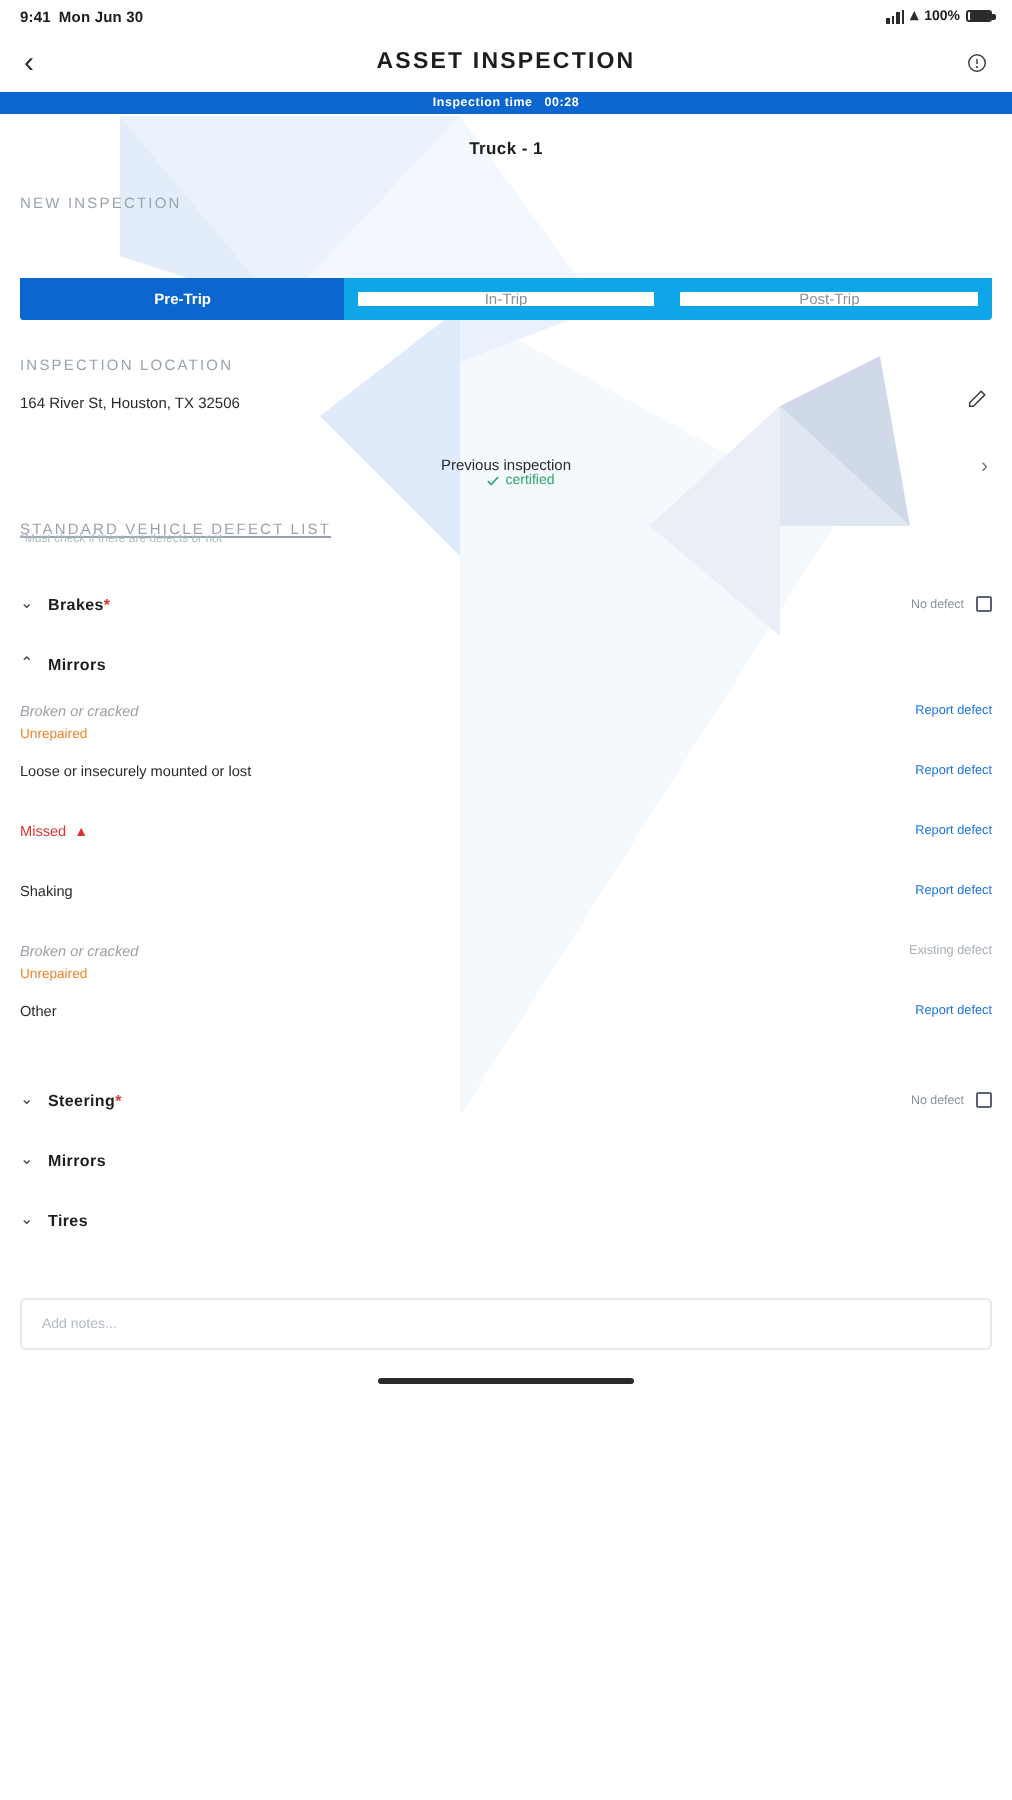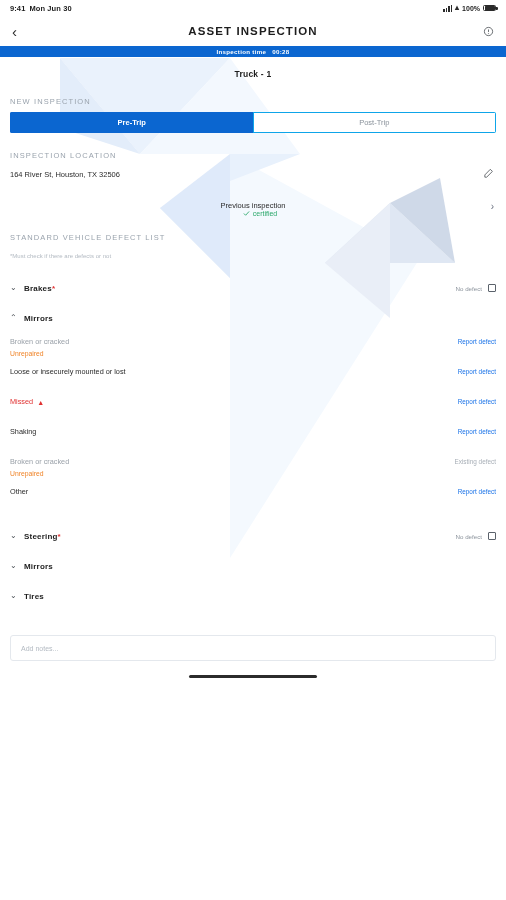--- a/index.html
+++ b/index.html
@@ -73,22 +73,22 @@
 
   .section-label {
     font-size:7.5px; letter-spacing:1.1px; color:#9aa3ad;
     margin-top:18px; margin-bottom:6px; text-transform:uppercase;
   }
 
   
   .tabs { display:flex; border-radius:2px; overflow:hidden; }
   .tab {
     flex:1 1 0; height:21px; display:flex; align-items:center; justify-content:center;
-    font-size:7.5px; border:1px solid #0ea5e9; background:#fff; color:#8a929b;
-    cursor:pointer; margin-left:-1px;
+    font-size:7.5px; border:7px solid #0ea5e9; background:#fff; color:#8a929b;
+    cursor:pointer; margin-left:-1px;margin-top:27px;
   }
   .tab:first-child { margin-left:0; }
   .tab.active { background:#0b66d0; border-color:#0b66d0; color:#fff; font-weight:bold; }
 
   
   .loc-row { position:relative; }
   .loc-addr { font-size:7.5px; color:#2b2b2b; padding:4px 0 0; }
   .edit-icon { position:absolute; right:2px; top:14px; cursor:pointer; }
 
   .prev-row {
@@ -114,21 +114,21 @@
     font-size:6.2px; color:#8a929b;
   }
   .cbox { width:8px; height:8px; border:1px solid #5b6membership; }
   .cbox { width:8px; height:8px; border:1px solid #5b626b; border-radius:1px; background:#fff; }
 
   .defect-row {
     display:flex; align-items:flex-start; justify-content:space-between;
     min-height:30px; padding:4px 0 0; position:relative;
   }
   .defect-text { font-size:7.3px; color:#2b2b2b; line-height:1.45; }
-  .defect-text.greyed { color:#9aa1a9; }
+  .defect-text.greyed { color:#9aa1a9;font-style:italic; }
   .defect-text.danger { color:#e03131; }
   .sub { font-size:6.8px; color:#f0852a; margin-top:2px; }
   .action {
     font-size:6.4px; color:#1a73e8; cursor:pointer; white-space:nowrap;
     padding-top:1px;
   }
   .action.existing { color:#a8afb7; cursor:default; }
   .warn { color:#e03131; font-size:7px; margin-left:4px;}
 
   
@@ -210,20 +210,21 @@
   </div>
 
   <div class="content">
 
     <div class="asset-name">Truck - 1</div>
 
     <div class="section-label">NEW INSPECTION</div>
 
     <div class="tabs">
       <div class="tab active">Pre-Trip</div>
+      <div class="tab">In-Trip</div>
       <div class="tab">Post-Trip</div>
     </div>
 
     <div class="loc-row">
       <div class="section-label">INSPECTION LOCATION</div>
       <div class="loc-addr">164 River St, Houston, TX 32506</div>
       <div class="edit-icon">
         <svg width="11" height="11" viewBox="0 0 24 24" fill="none" stroke="#3a3f45" stroke-width="1.6" stroke-linecap="round" stroke-linejoin="round">
           <path d="M16.5 3.5l4 4L8 20H4v-4z"></path>
         </svg>
@@ -234,21 +235,21 @@
       <span class="prev-label">Previous inspection</span>
       <span class="prev-status">
         <svg width="7" height="7" viewBox="0 0 24 24" fill="none" stroke="#2aa86a" stroke-width="3" stroke-linecap="round" stroke-linejoin="round">
             <path d="M4 13l5 5L20 6"></path>
           </svg>
         <span>certified</span>
       </span>
       <span class="chev-right">›</span>
     </div>
 
-    <div class="section-label" style="margin-bottom:14px;">STANDARD VEHICLE DEFECT LIST</div>
+    <div class="section-label" style="margin-bottom:1px;text-decoration:underline;">STANDARD VEHICLE DEFECT LIST</div>
     <div class="hint">*Must check if there are defects or not</div>
 
     
     <div class="group-head" style="margin-top:14px;">
       <span class="caret">⌄</span>
       <span class="group-title"><span>Brakes</span><span class="req">*</span></span>
       <span class="nodefect">
         <span>No defect</span>
         <span class="cbox"></span>
       </span>

